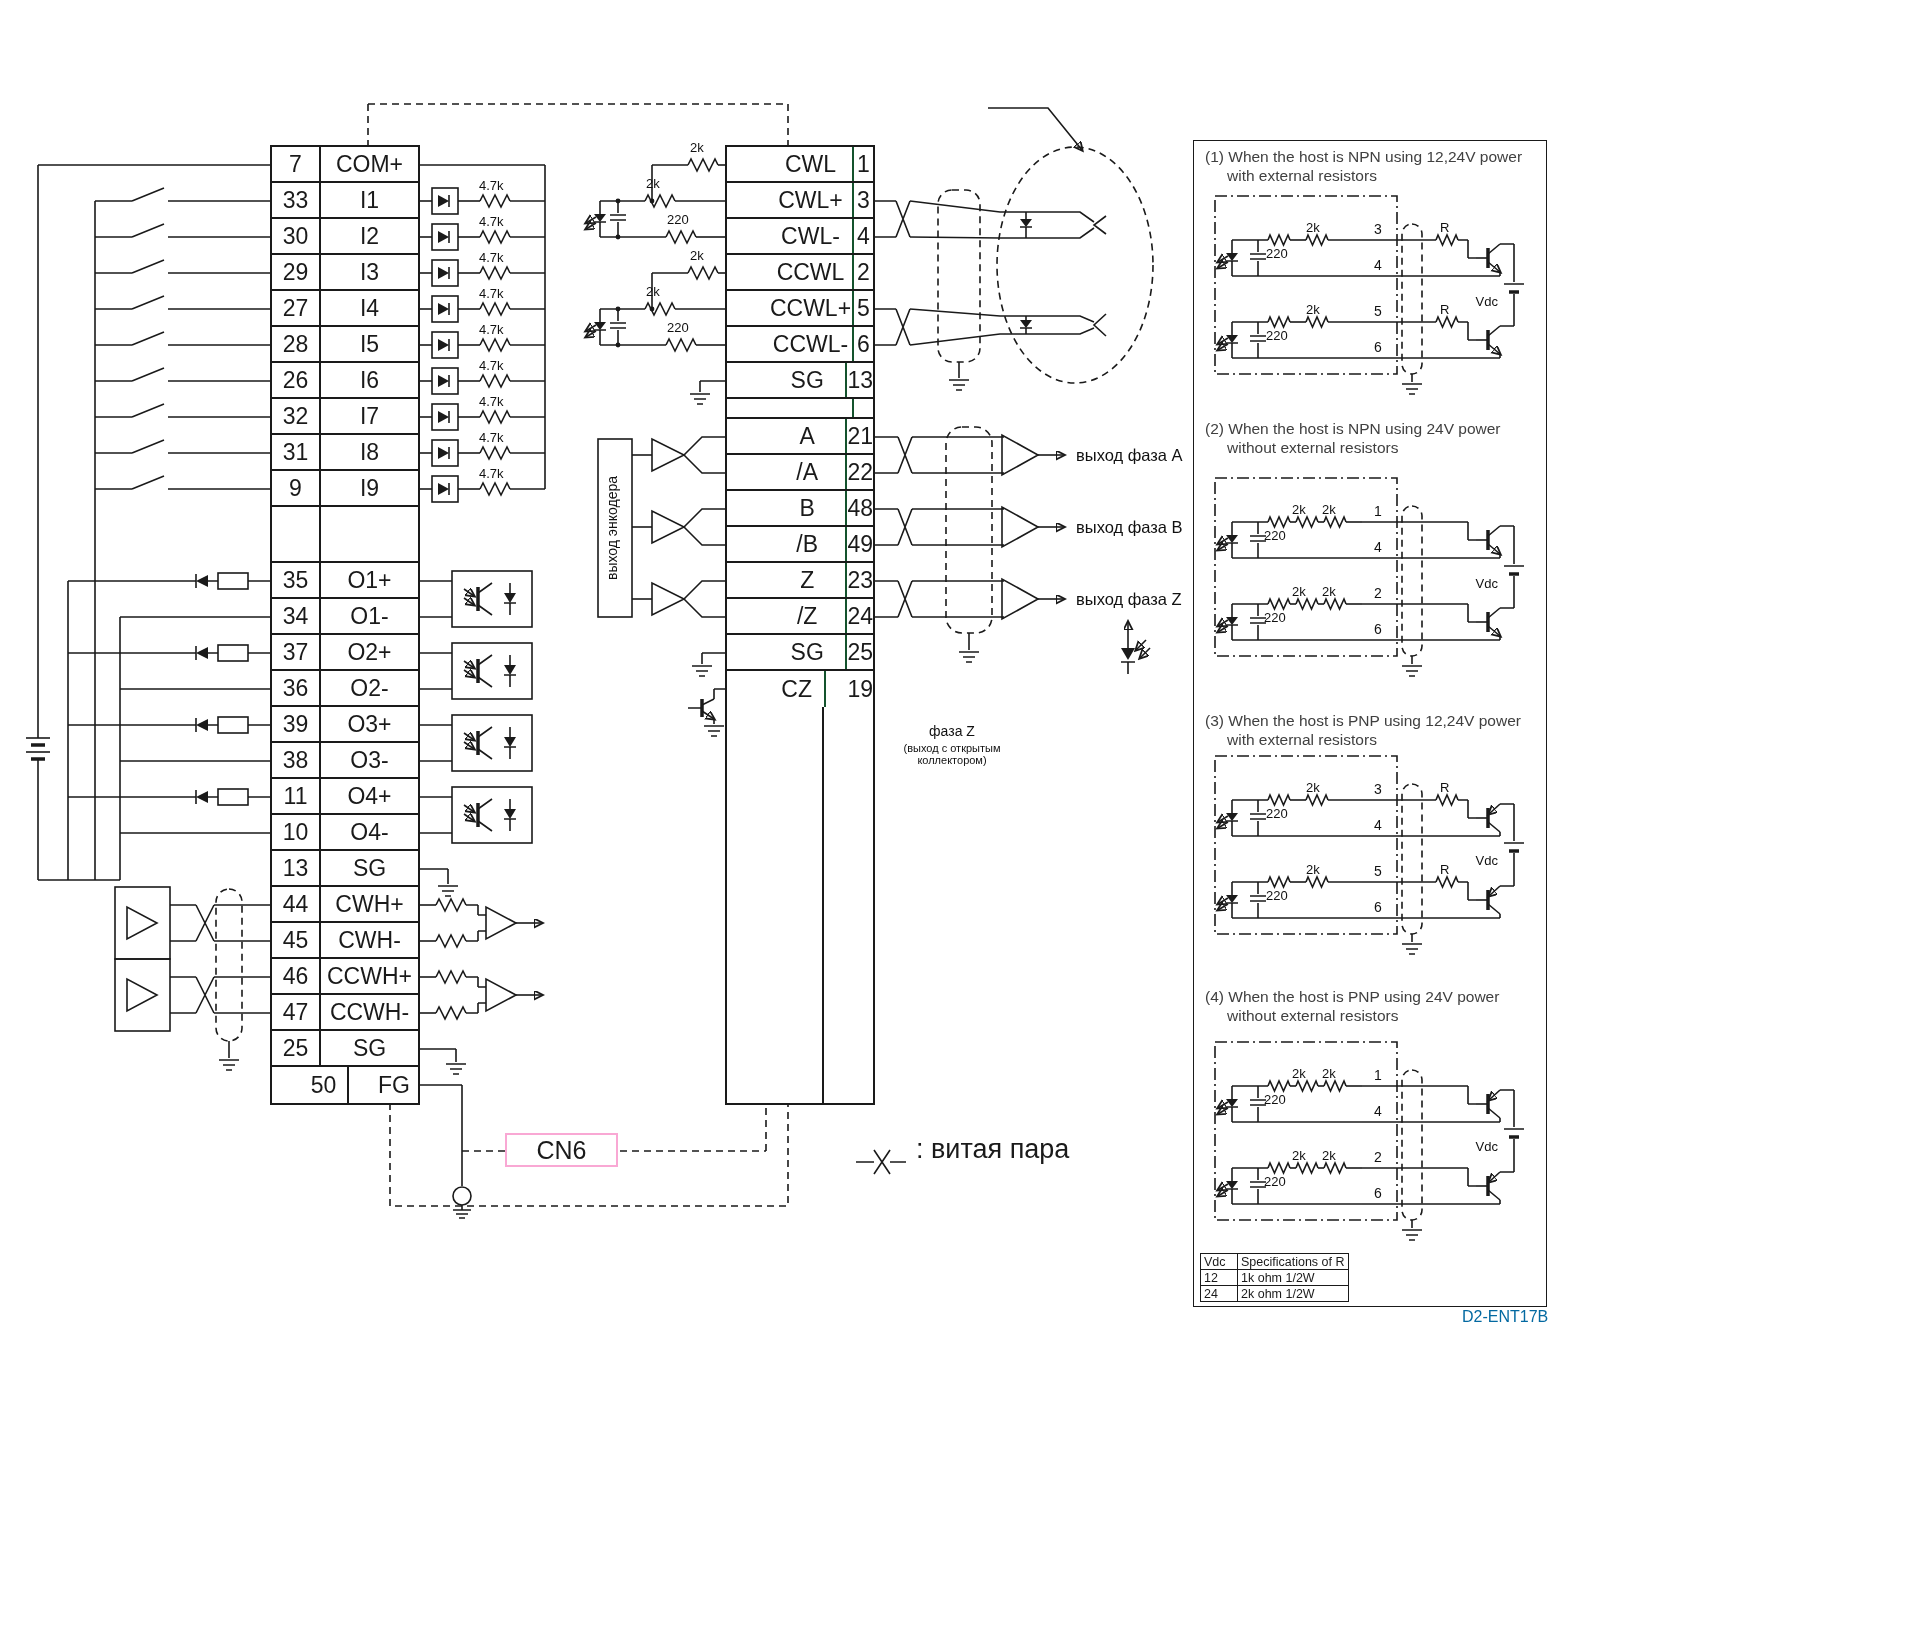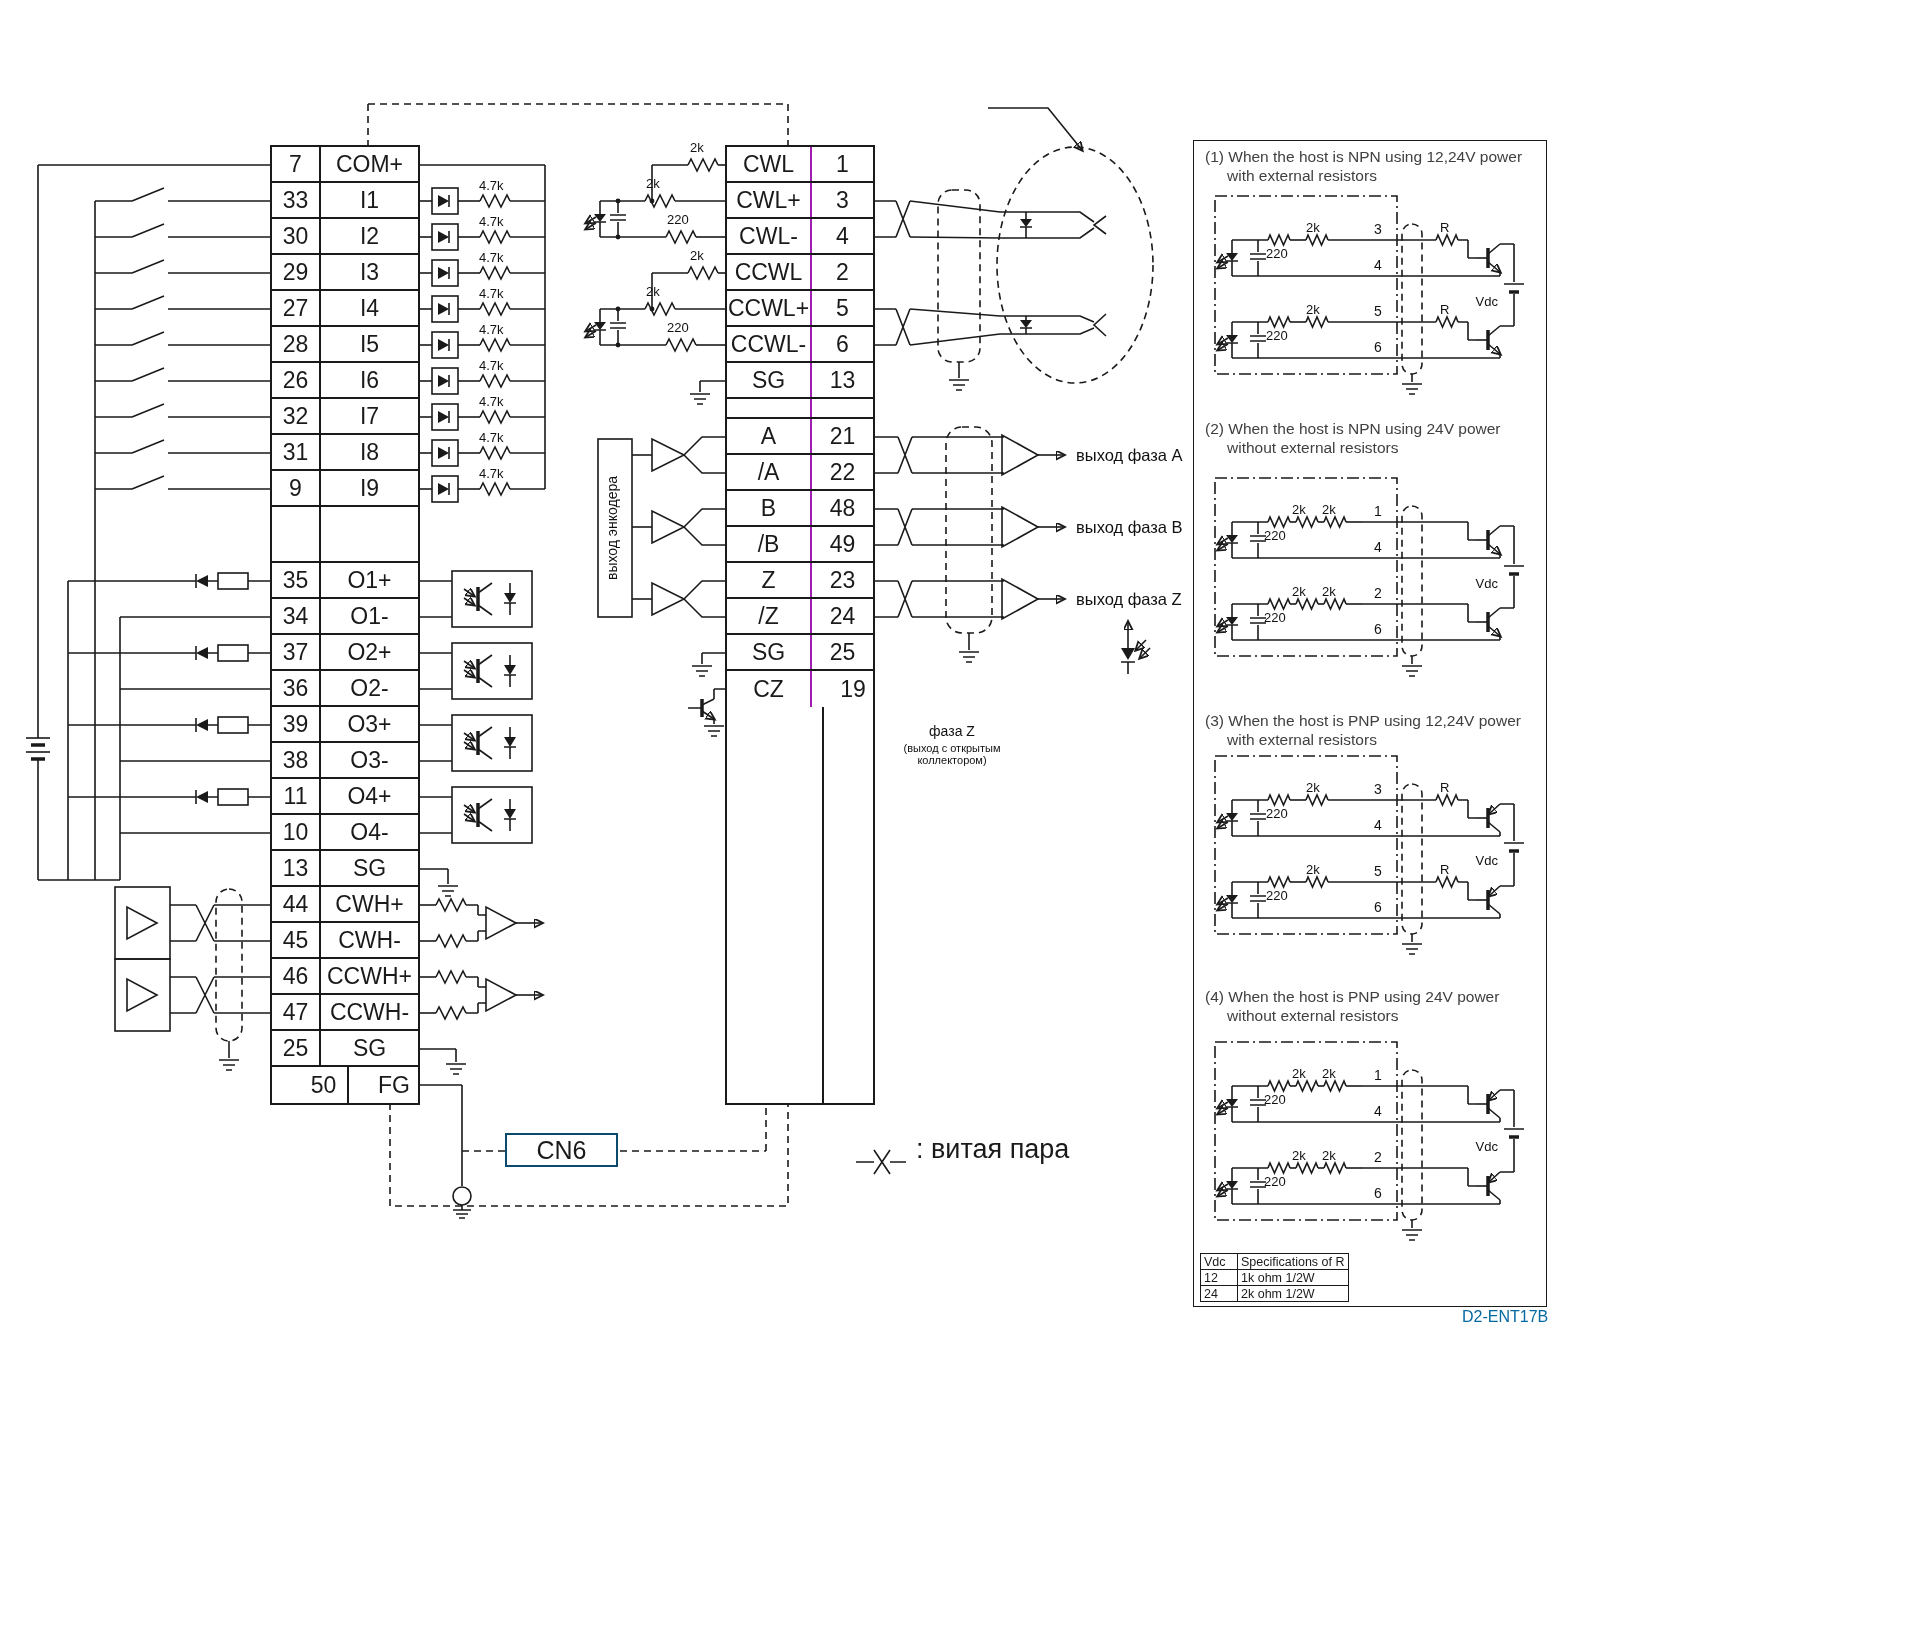--- a/index.html
+++ b/index.html
@@ -10,35 +10,35 @@
   .tblock{position:absolute;border:2px solid #1a1a1a;box-sizing:border-box;background:#fff;}
   .tblock .trow{display:flex;height:36px;border-bottom:2px solid #1a1a1a;box-sizing:border-box;}
   .tblock .rows .trow:last-child{border-bottom:none;gap:21px;}
   .tblock .cell{display:flex;align-items:center;justify-content:center;font-size:23px;box-sizing:border-box;}
   .left-block{left:270px;top:145px;width:150px;}
   .left-block .pin{width:49px;border-right:2px solid #1a1a1a;}
   .left-block .lbl{flex:1;}
   .left-block .rows .trow:nth-child(11){height:56px;}
   .left-block .rows .trow:nth-child(26){border-bottom:none;padding-left:28px;}
   .mid-block{left:725px;top:145px;width:150px;}
-  .mid-block .lbl{width:85px;border-right:2px solid #a21caf;}
+  .mid-block .lbl{width:85px;border-right:2px solid #14532d;margin-left:42px;}
   .mid-block .pin{flex:1;}
   .mid-block .rows .trow:nth-child(8){height:20px;}
   .mid-block .filler{height:396px;}
   .mid-block .filler .fdiv{height:100%;width:0;margin-left:95px;border-left:2px solid #1a1a1a;}
   
   .big-box{position:absolute;left:1193px;top:140px;width:354px;height:1167px;
            border:1.5px solid #1a1a1a;box-sizing:border-box;}
   .panel-titles{position:absolute;left:0;top:0;width:100%;height:100%;pointer-events:none;}
   .panel-title{position:absolute;left:1205px;width:336px;font-size:15.5px;line-height:1.2;color:#404040;}
   .panel-title:nth-child(1){top:148px;} .panel-title:nth-child(2){top:420px;}
   .panel-title:nth-child(3){top:712px;} .panel-title:nth-child(4){top:988px;}
   .panel-title .pt2{padding-left:22px;}
   
-  .cn6{position:absolute;left:505px;top:1133px;width:113px;height:34px;border:2px solid #0c4a6e;
+  .cn6{position:absolute;left:505px;top:1133px;width:113px;height:34px;border:2px solid #f9a8d4;
        display:flex;align-items:center;justify-content:center;font-size:25px;box-sizing:border-box;}
   .legend-text{position:absolute;left:916px;top:1134px;font-size:27px;text-align:center;}
   
   .spec{position:absolute;left:1200px;top:1253px;border-collapse:collapse;font-size:12.5px;}
   .spec th,.spec td{border:1px solid #1a1a1a;padding:0 3px;height:15px;font-weight:normal;text-align:left;}
   .spec td:first-child,.spec th:first-child{width:30px;}
   .doc-id{position:absolute;left:1462px;top:1308px;font-size:16px;color:#0369a1;}
   
   svg.wiring{position:absolute;left:0;top:0;}
   svg.wiring path,svg.wiring line,svg.wiring rect,svg.wiring circle,

